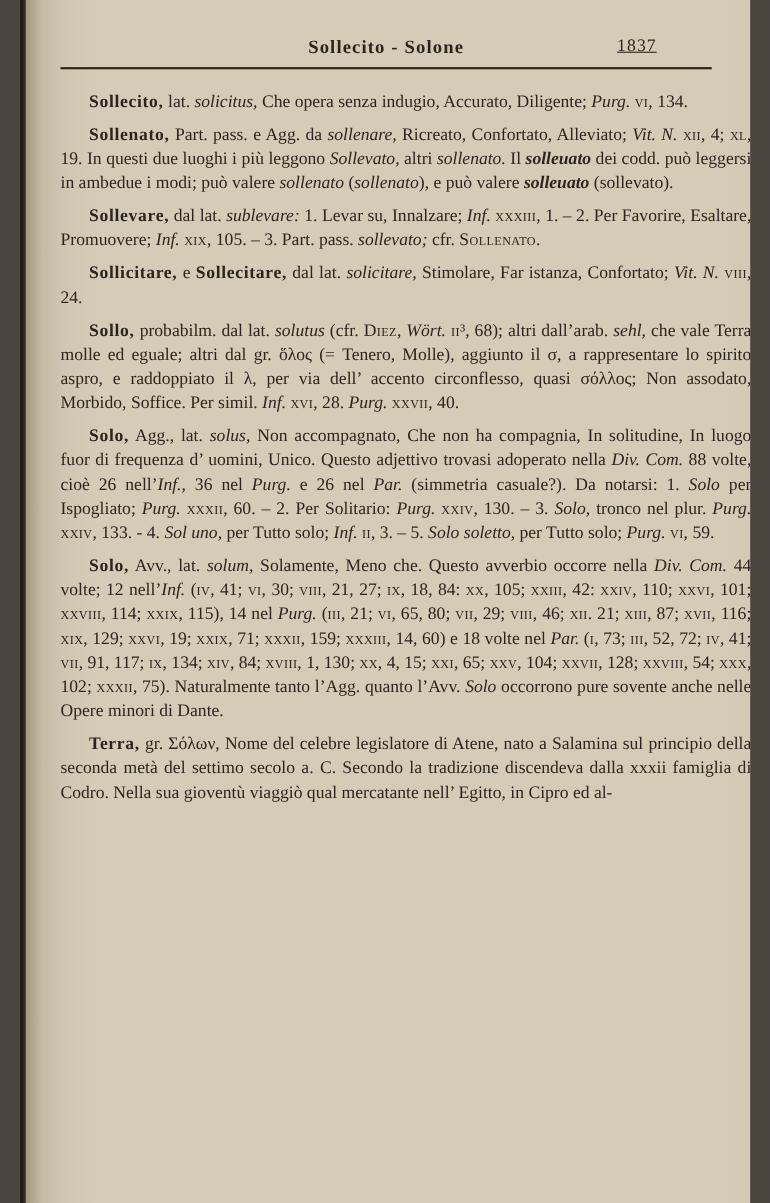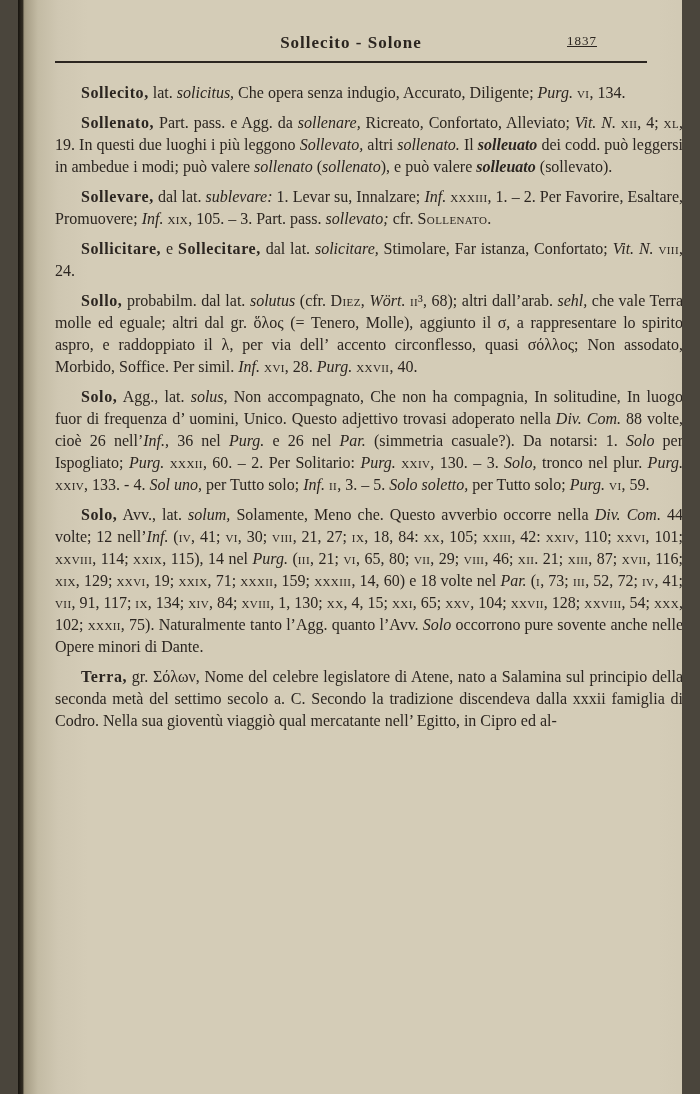--- a/index.html
+++ b/index.html
@@ -23,21 +23,21 @@
   .page-header {
     position:absolute; top:33px; left:37px; right:35px; height:24px;
     font-size:17px;
   }
   .running-title {
     position:absolute; left:0; right:0; top:0;
     text-align:center; font-weight:bold; letter-spacing:1px;
   }
   .page-number {
     position:absolute; right:50px; top:0;
-    font-size:13px; letter-spacing:1px;text-decoration:underline;
+    font-size:16px; letter-spacing:1px;text-decoration:underline;
   }
   .header-rule {
     position:absolute; top:61px; left:37px; right:35px; height:2px;
     background:var(--ink, #2b2520);
   }
   .text-block {
     position:absolute; top:82px; left:37px; width:628px;
     font-size:16px; line-height:22px;
     text-align:justify;
     text-rendering:optimizeLegibility;

